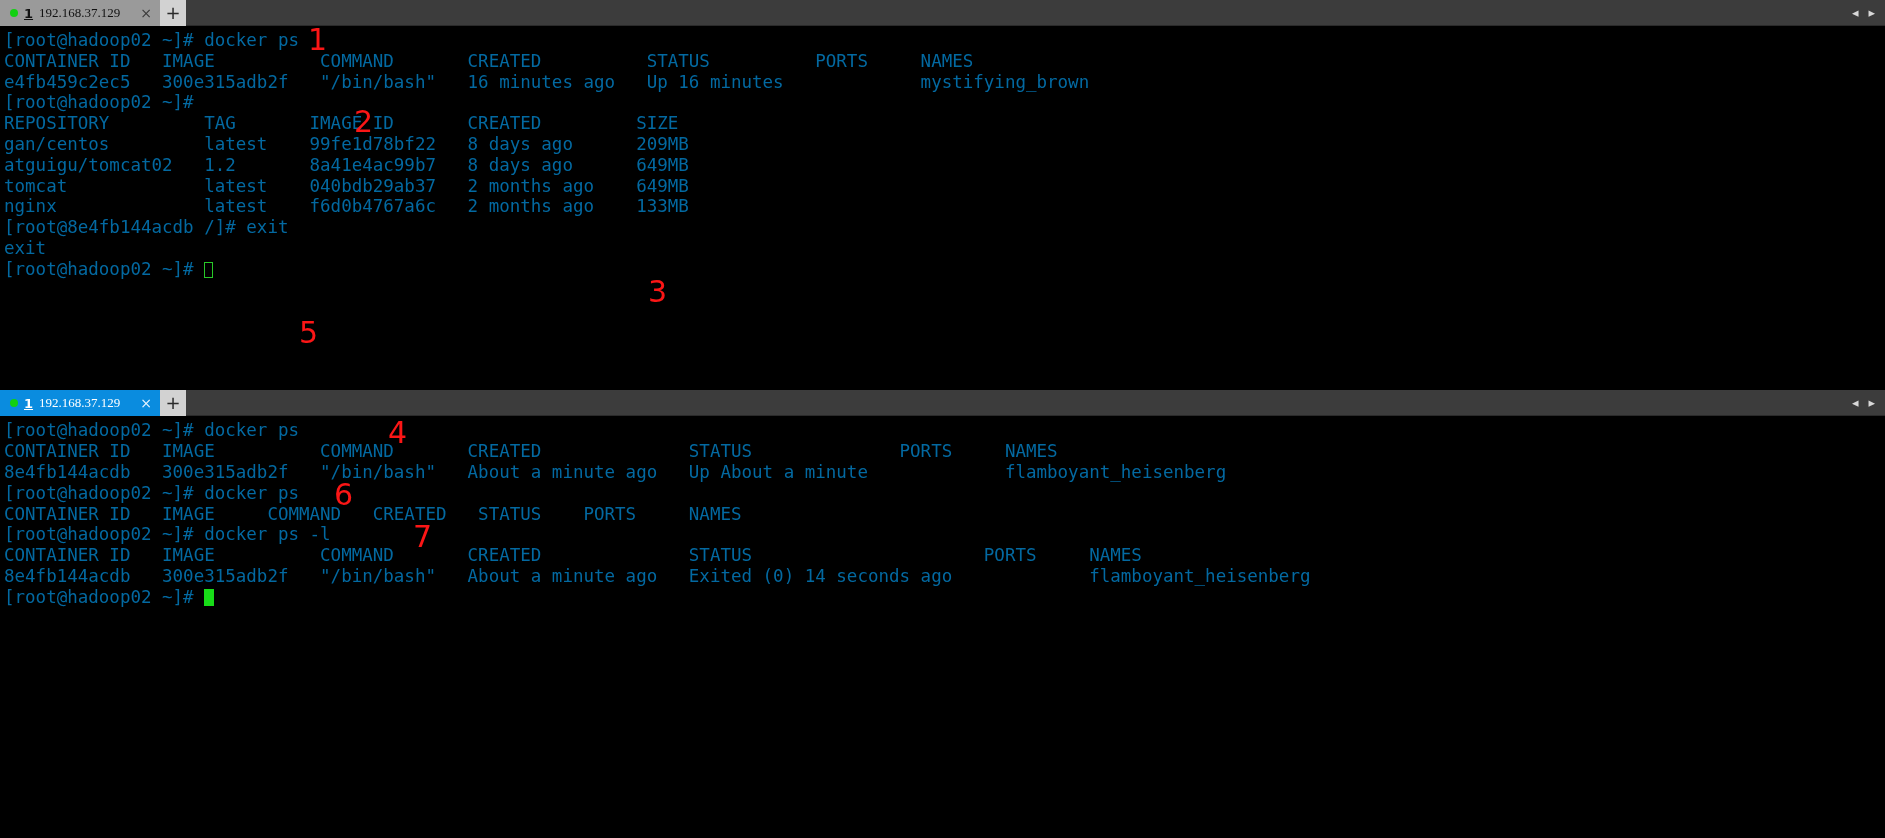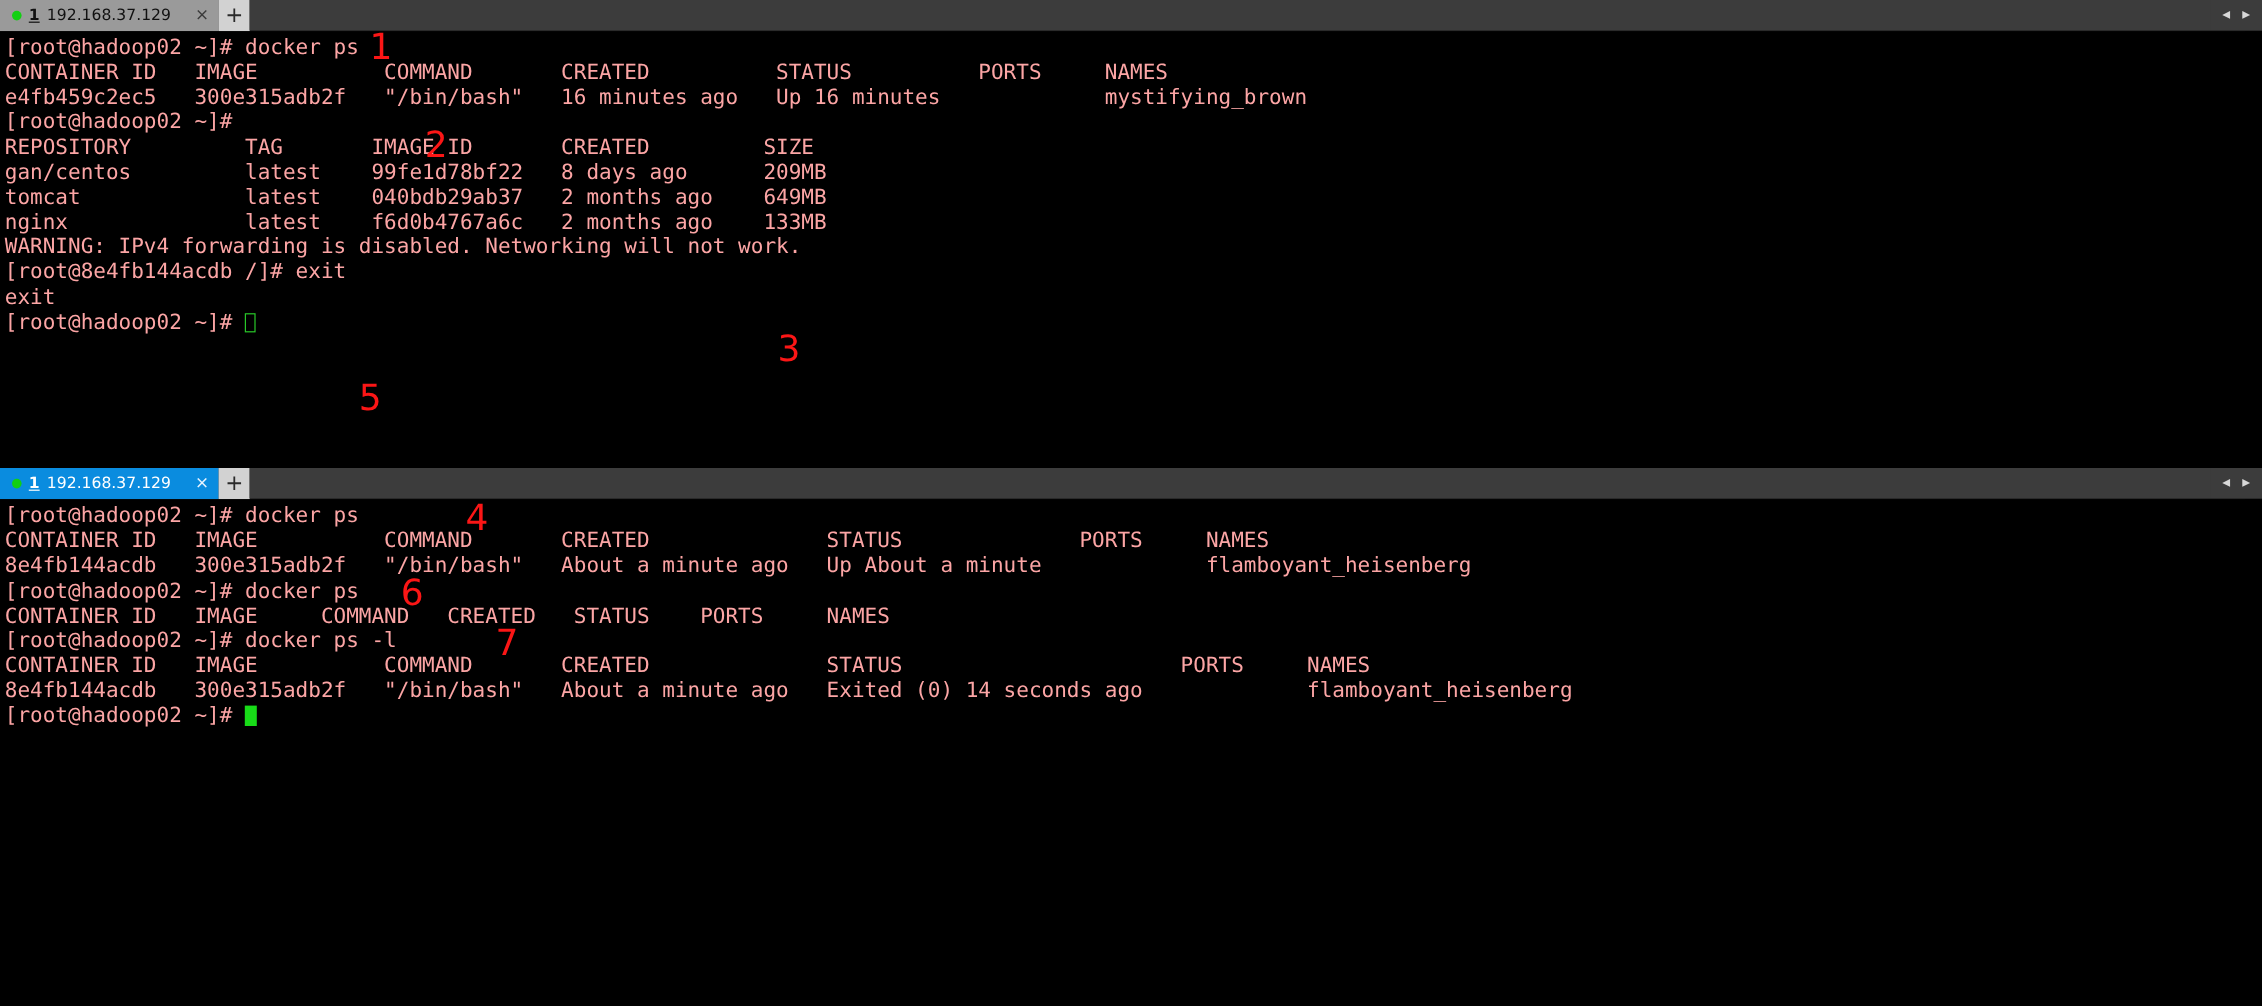--- a/index.html
+++ b/index.html
@@ -50,21 +50,21 @@
     width: 8px; height: 8px;
     border-radius: 50%;
     background: #12d012;
     display: inline-block;
     flex: 0 0 8px;
   }
   .tab .tnum {
     text-decoration: underline;
     font-weight: 600;
   }
-  .tab .tlabel { white-space: nowrap; }
+  .tab .tlabel { white-space: nowrap; font-family: Liberation Serif, serif; }
   .tab .tclose {
     margin-left: auto;
     padding-left: 14px;
     font-size: 14px;
     color: #3a3a3a;
     cursor: pointer;
     line-height: 1;
   }
   .tab.active .tclose { color: #e8f4ff; }
   .newtab {
@@ -109,21 +109,21 @@
     top: 0; right: 0;
     width: 14px; height: 100%;
     background: #000;
   }
 
   .line {
     font-family: "DejaVu Sans Mono", "Liberation Mono", monospace;
     font-size: 17.5px;
     line-height: 20.8px;
     white-space: pre;
-    color: #fca5a5;
+    color: #0369a1;
     letter-spacing: 0px;
     height: 20.8px;
   }
   .pane-bottom .line { font-size: 17.5px; line-height: 20.9px; height: 20.9px; }
 
   .cursor-hollow {
     display: inline-block;
     width: 9px; height: 16px;
     border: 1.5px solid #28c828;
     vertical-align: -3px;
@@ -168,23 +168,23 @@
   </div>
 
   <div class="pane pane-top">
     <div>
       <div class="line">[root@hadoop02 ~]# docker ps</div>
       <div class="line">CONTAINER ID   IMAGE          COMMAND       CREATED          STATUS          PORTS     NAMES</div>
       <div class="line">e4fb459c2ec5   300e315adb2f   "/bin/bash"   16 minutes ago   Up 16 minutes             mystifying_brown</div>
       <div class="line">[root@hadoop02 ~]#</div>
       <div class="line">REPOSITORY         TAG       IMAGE ID       CREATED         SIZE</div>
       <div class="line">gan/centos         latest    99fe1d78bf22   8 days ago      209MB</div>
+      <div class="line">atguigu/tomcat02   1.2       8a41e4ac99b7   8 days ago      649MB</div>
       <div class="line">tomcat             latest    040bdb29ab37   2 months ago    649MB</div>
       <div class="line">nginx              latest    f6d0b4767a6c   2 months ago    133MB</div>
-      <div class="line">WARNING: IPv4 forwarding is disabled. Networking will not work.</div>
       <div class="line">[root@8e4fb144acdb /]# exit</div>
       <div class="line">exit</div>
       <div class="line"><span>[root@hadoop02 ~]# </span><span class="cursor-hollow"></span></div>
     </div>
     <div class="scrollbar"></div>
   </div>
 
   <div class="tabbar">
     <div class="tab active">
       <span class="dot"></span>

